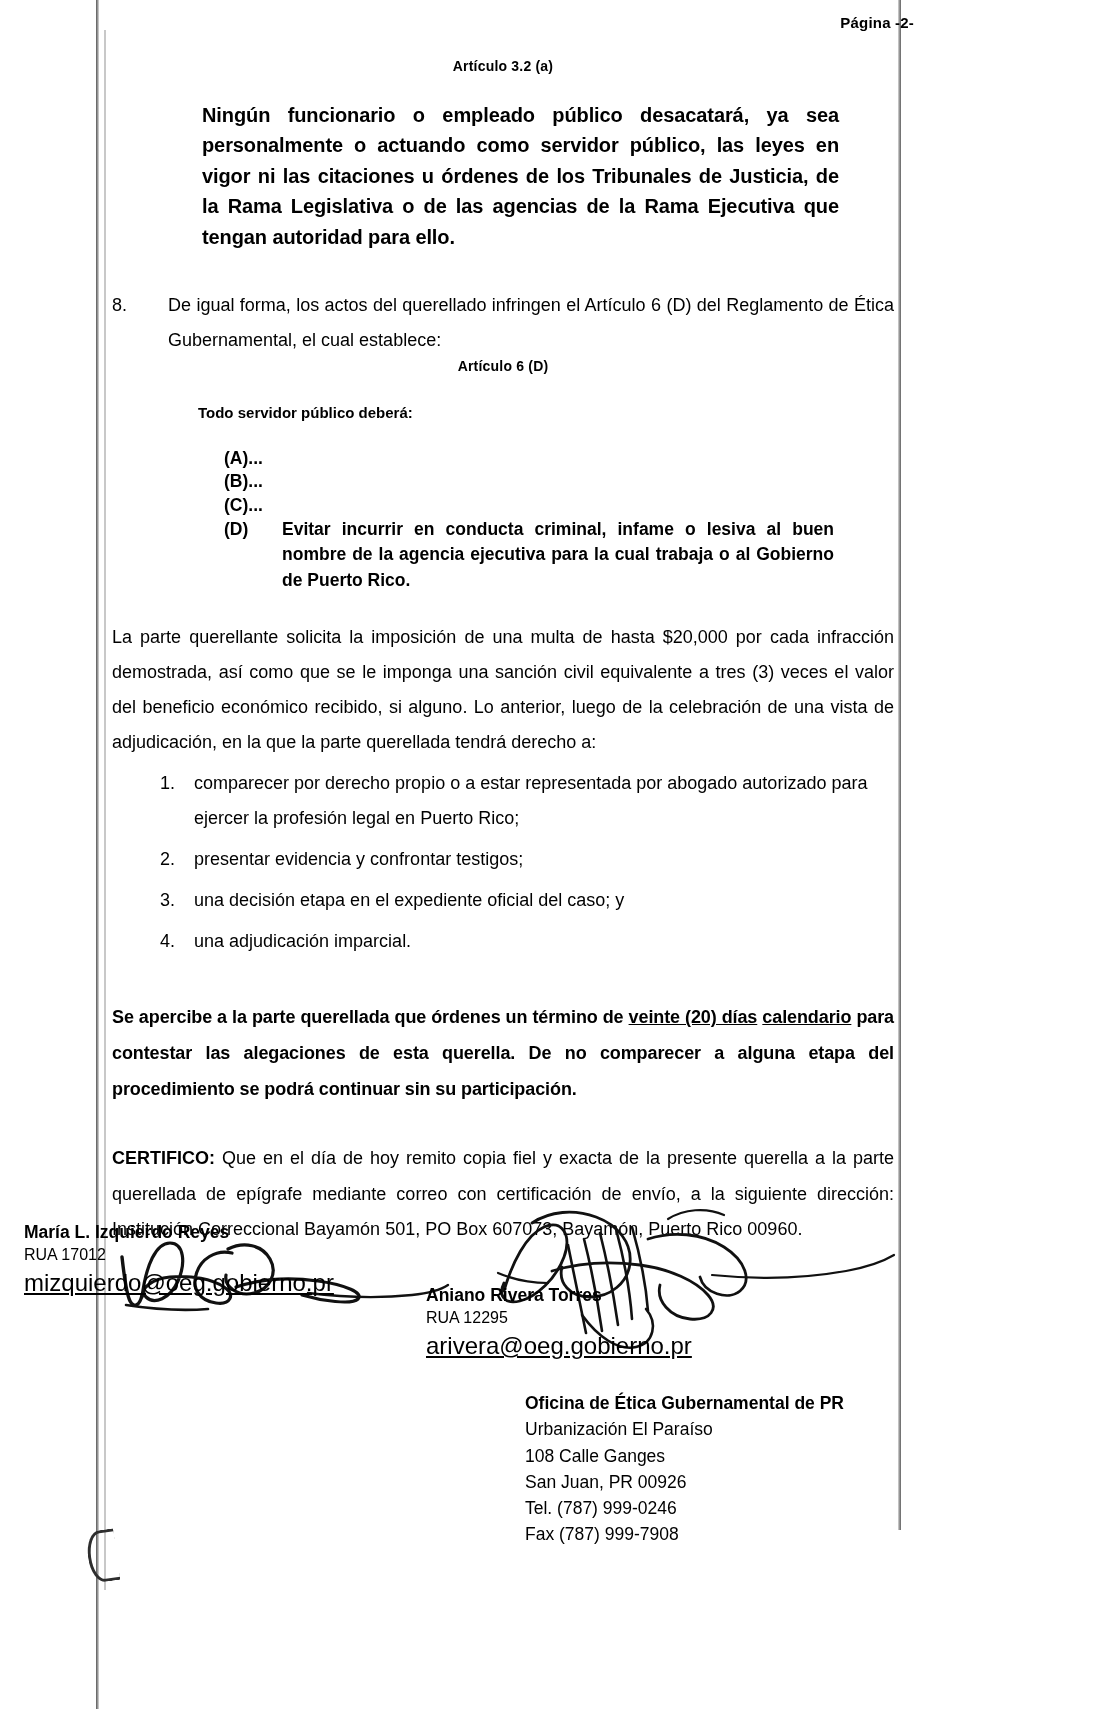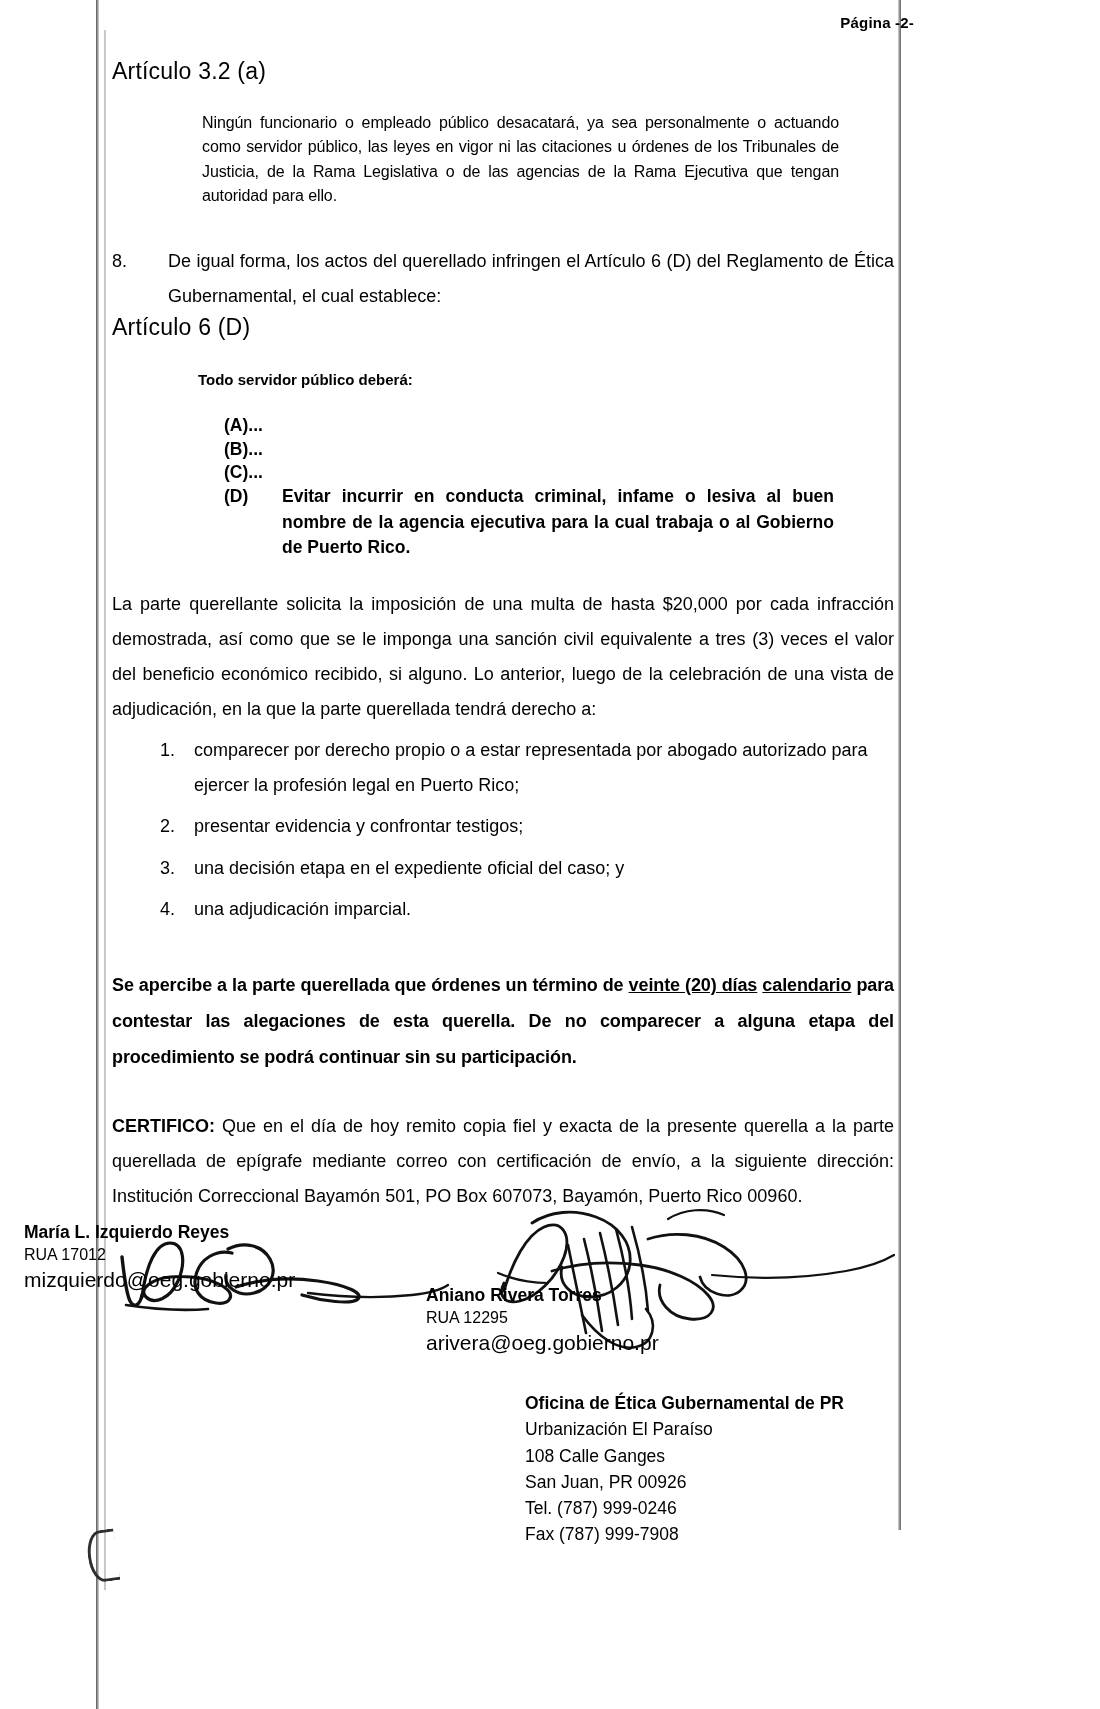--- a/index.html
+++ b/index.html
@@ -82,32 +82,32 @@
   .body-col {
     position: absolute;
     left: 112px;
     top: 58px;
     width: 782px;
   }
 
   h1.art-title,
   h2.art-title {
     margin: 0;
-    font-size: 23px;
-    font-weight: normal;
-    text-align: left;
+    font-size: 14px;
+    font-weight: bold;
+    text-align: center;
     letter-spacing: .2px;
   }
 
   .quote-block {
     margin: 26px 0 0 0;
     padding-left: 90px;
     padding-right: 55px;
-    font-size: 16px;
-    font-weight: normal;
+    font-size: 20px;
+    font-weight: bold;
     line-height: 1.52;
     text-align: justify;
     letter-spacing: -.1px;
   }
 
   .numbered-para {
     position: relative;
     margin-top: 36px;
     padding-left: 56px;
     font-size: 18px;
@@ -215,21 +215,21 @@
 
   .sig-block {
     position: absolute;
     font-size: 17px;
     line-height: 1.38;
   }
   .sig-block.left  { left: 0px;   top: 1220px; padding-left: 24px; }
   .sig-block.right { left: 426px; top: 1283px; }
   .sig-name { font-weight: bold; font-size: 17.5px; }
   .sig-rua  { font-size: 16px; }
-  .sig-mail { font-size: 21px; }
+  .sig-mail { font-size: 24px; text-decoration: underline; }
 
   .office-block {
     position: absolute;
     left: 525px;
     top: 1390px;
     font-size: 17.5px;
     line-height: 1.5;
   }
   .office-name { font-weight: bold; }
 </style>

